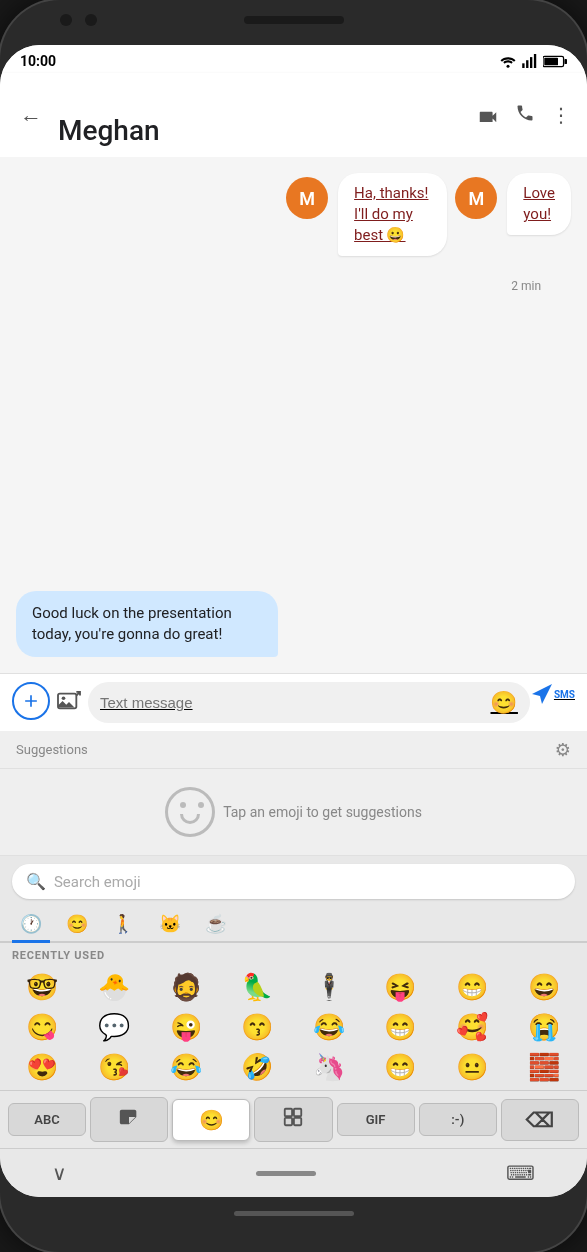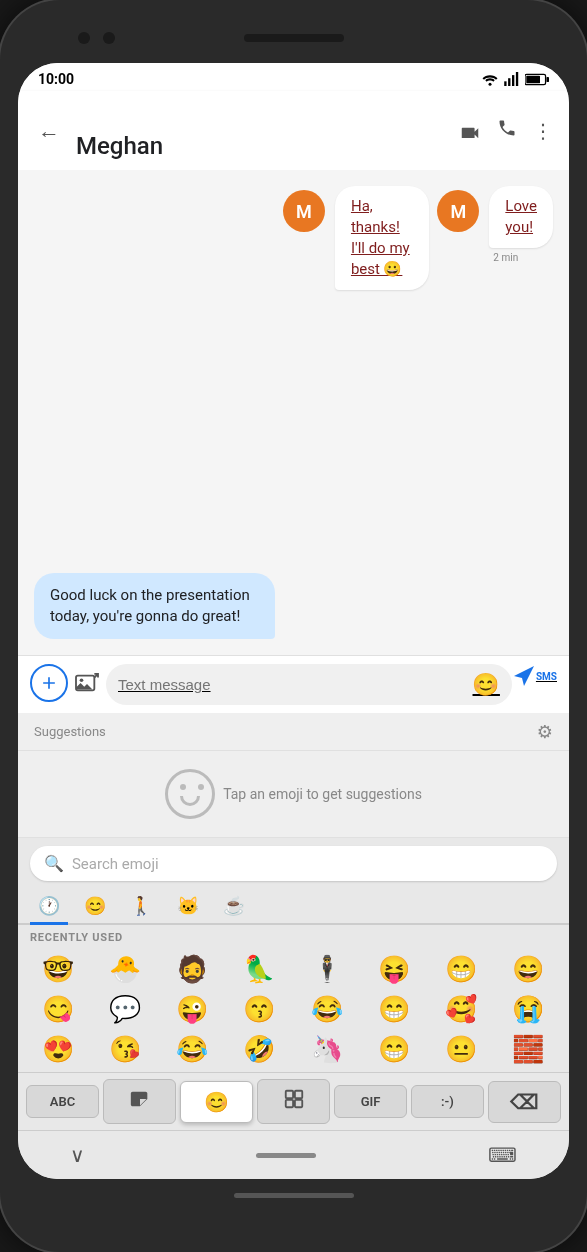--- a/index.html
+++ b/index.html
@@ -10,21 +10,20 @@
       align-items: center;
       min-height: 100vh;
       font-family: 'Roboto', Arial, sans-serif;
     }
 
     .phone-shell {
       width: 587px;
       height: 1252px;
       background: #2a2a2a;
       border-radius: 60px;
-      padding: 18px;
       position: relative;
       box-shadow: 0 0 0 2px #444, 0 0 40px rgba(0,0,0,0.8);
     }
 
     .phone-top-bar {
       display: flex;
       justify-content: center;
       align-items: center;
       height: 40px;
       position: relative;
@@ -95,21 +94,21 @@
 
     .back-btn {
       font-size: 22px;
       color: #555;
       cursor: pointer;
       padding: 4px;
     }
 
     .contact-name {
       flex: 1;
-      font-size: 24px;
+      font-size: 28px;
       font-weight: 500;
       color: #202124;
       margin-top: 31px;
     }
 
     .header-icons {
       display: flex;
       gap: 16px;
       align-items: center;
     }
@@ -171,23 +170,24 @@
       padding: 10px 16px;
       max-width: 100%;
       font-size: 15px;
       color: #7f1d1d;
       line-height: 1.4;
       box-shadow: 0 1px 2px rgba(0,0,0,0.1);
       text-decoration: underline;
     }
 
     .bubble-timestamp {
-      font-size: 10px;
+      font-size: 12px;
       color: #888;
       padding-left: 4px;
+      margin-top: 40px;
     }
 
     
     .message-input-row {
       background: white;
       padding: 8px 12px;
       display: flex;
       align-items: flex-start;
       gap: 0;
       border-top: 1px solid #e0e0e0;

